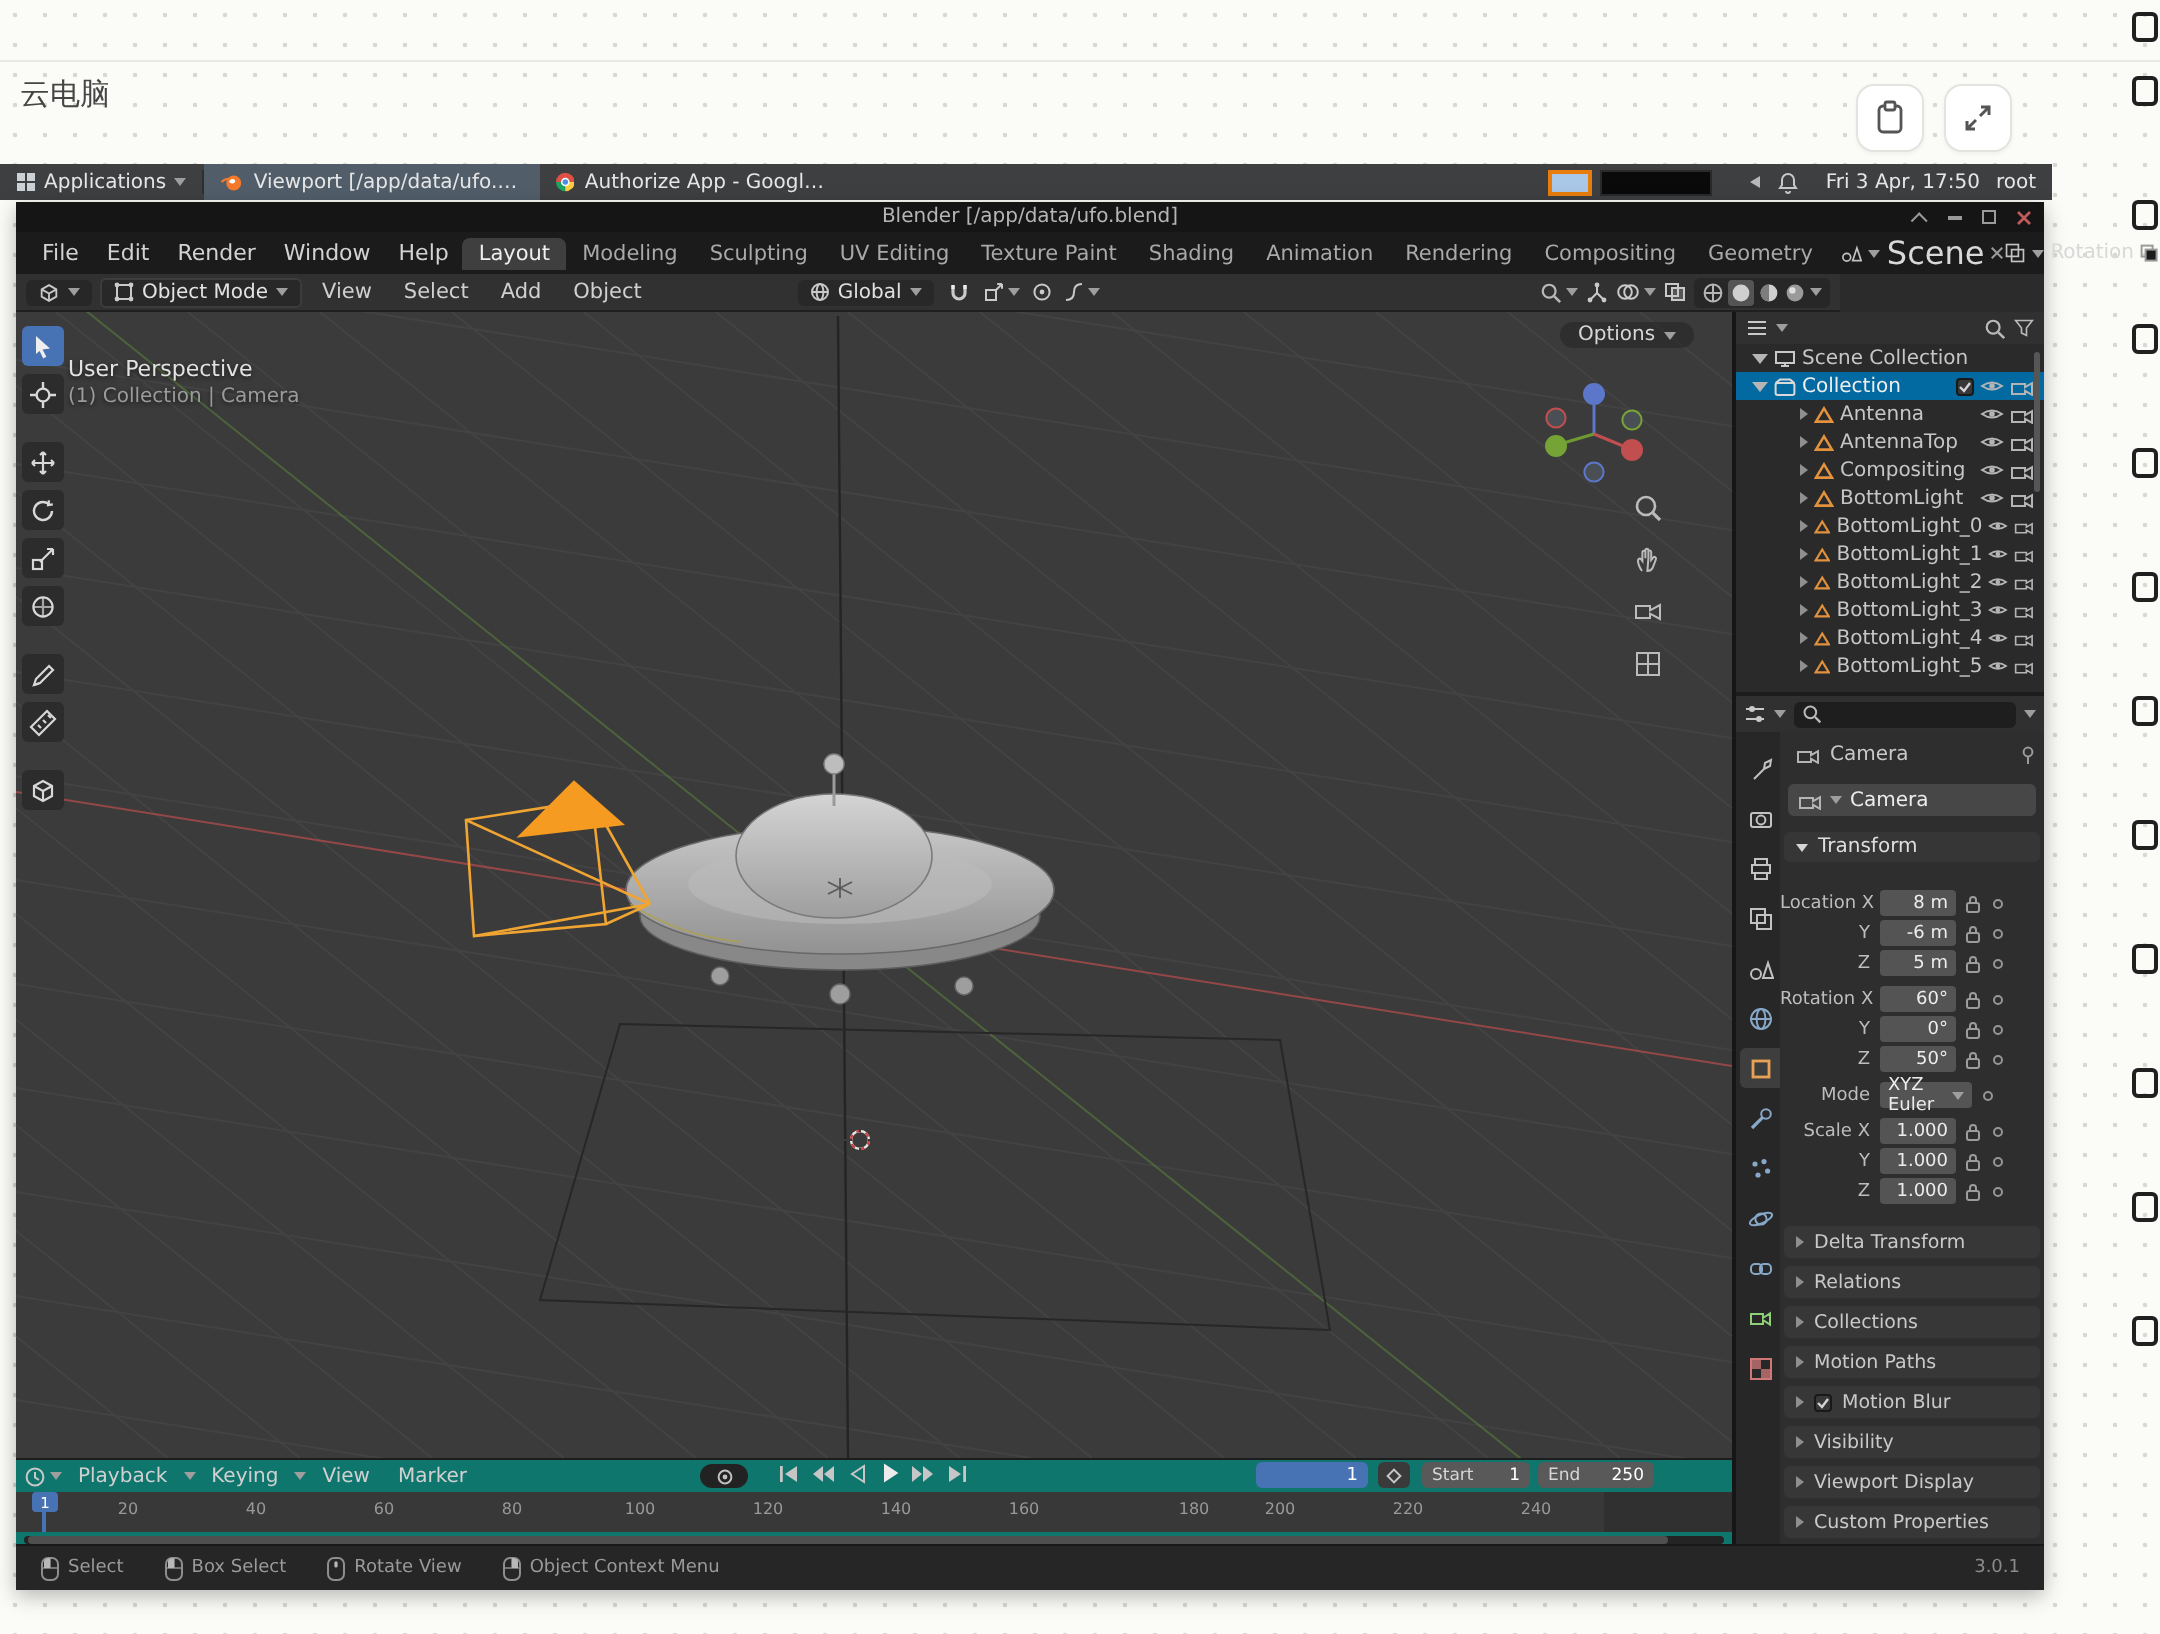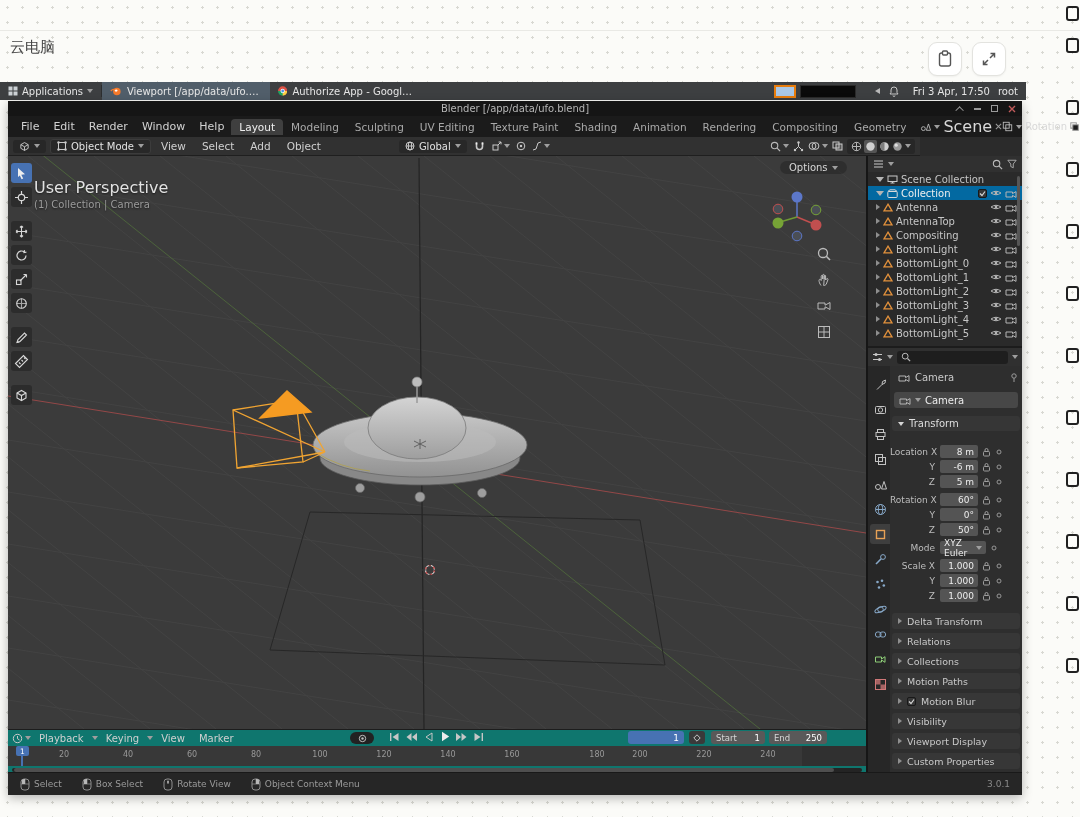--- a/index.html
+++ b/index.html
@@ -17,21 +17,21 @@
 .mnu{font-size:11px;color:#d2d2d2;padding:0 7px;white-space:nowrap}
 .mnu2{font-size:10.5px;color:#d0d0d0;padding:0 6px;white-space:nowrap}
 .tab{font-size:10.5px;color:#a9a9a9;padding:2px 8px;border-radius:4px 4px 0 0;white-space:nowrap}
 .tab.on{background:#3f3f3f;color:#efefef}
 .pill{background:#282828;border-radius:3px;padding:1px 6px;gap:4px;display:flex;align-items:center}
 .tool{width:21px;height:20px;background:#2c2c2c;border-radius:3px;display:flex;align-items:center;justify-content:center}
 .tool.on{background:#4772b3}
 .tgap{height:6px}
 .vnav{width:20px;height:20px;display:flex;align-items:center;justify-content:center;opacity:.9}
 .orow{display:flex;align-items:center;gap:3px;height:14px;padding:0 5px 0 8px;font-size:10px;color:#c6c6c6;white-space:nowrap}
-.orow.child{padding-left:8px}
+.orow.child{padding-left:32px}
 .orow.sel{background:#0369a1}
 .trow{position:absolute;left:0;width:132px;height:13px;display:flex;align-items:center}
 .tlab{width:50px;text-align:right;font-size:9px;color:#bdbdbd;padding-right:5px;white-space:nowrap}
 .fld{width:38px;height:13px;background:#545454;border-radius:2px;font-size:9px;color:#ededed;display:flex;align-items:center;justify-content:flex-end;padding:0 4px}
 .fldw{width:46px;justify-content:space-between}
 .lk{margin-left:4px}
 .kd{margin-left:5px}
 .sec{position:absolute;left:2px;width:128px;height:16px;background:#373737;border-radius:3px;display:flex;align-items:center;gap:5px;padding:0 6px;font-size:9.5px;color:#c9c9c9;white-space:nowrap}
 .ptab{position:absolute;left:2px;width:20px;height:20px;display:flex;align-items:center;justify-content:center;border-radius:3px 0 0 3px}
 .ptab.on{background:#3e3e3e}
@@ -466,21 +466,21 @@
       <div class="tgap"></div>
       <div class="tool">
           <svg width="15" height="15" viewBox="0 0 15 15" stroke="#d8d8d8" fill="none" stroke-width="1.1">
             <path d="M3 5l4.5-2.5L12 5v5l-4.5 2.5L3 10z"></path>
             <path d="M3 5l4.5 2.5L12 5M7.5 7.5v5"></path>
           </svg>
         </div>
     </div>
 
     <div class="ab" style="left:26px;top:22px;text-shadow:0 1px 2px rgba(0,0,0,.55)">
-      <div style="font-size:16px;color:#e2e2e2">User Perspective</div>
+      <div style="font-size:11px;color:#e2e2e2">User Perspective</div>
       <div style="font-size:10px;color:#9b9b9b;margin-top:2px">(1) Collection | Camera</div>
     </div>
 
     <div class="ab fx" style="left:772px;top:5px;gap:4px;background:rgba(38,38,38,.6);border-radius:9px;padding:1px 9px">
       <span style="font-size:10px;color:#d6d6d6">Options</span>
       <span class="cd"></span>
     </div>
 
     <svg class="ab" style="left:760px;top:32px" width="58" height="58" viewBox="0 0 58 58">
       <line x1="29" y1="29" x2="29" y2="11" stroke="#5c77c9" stroke-width="1.5"></line>

